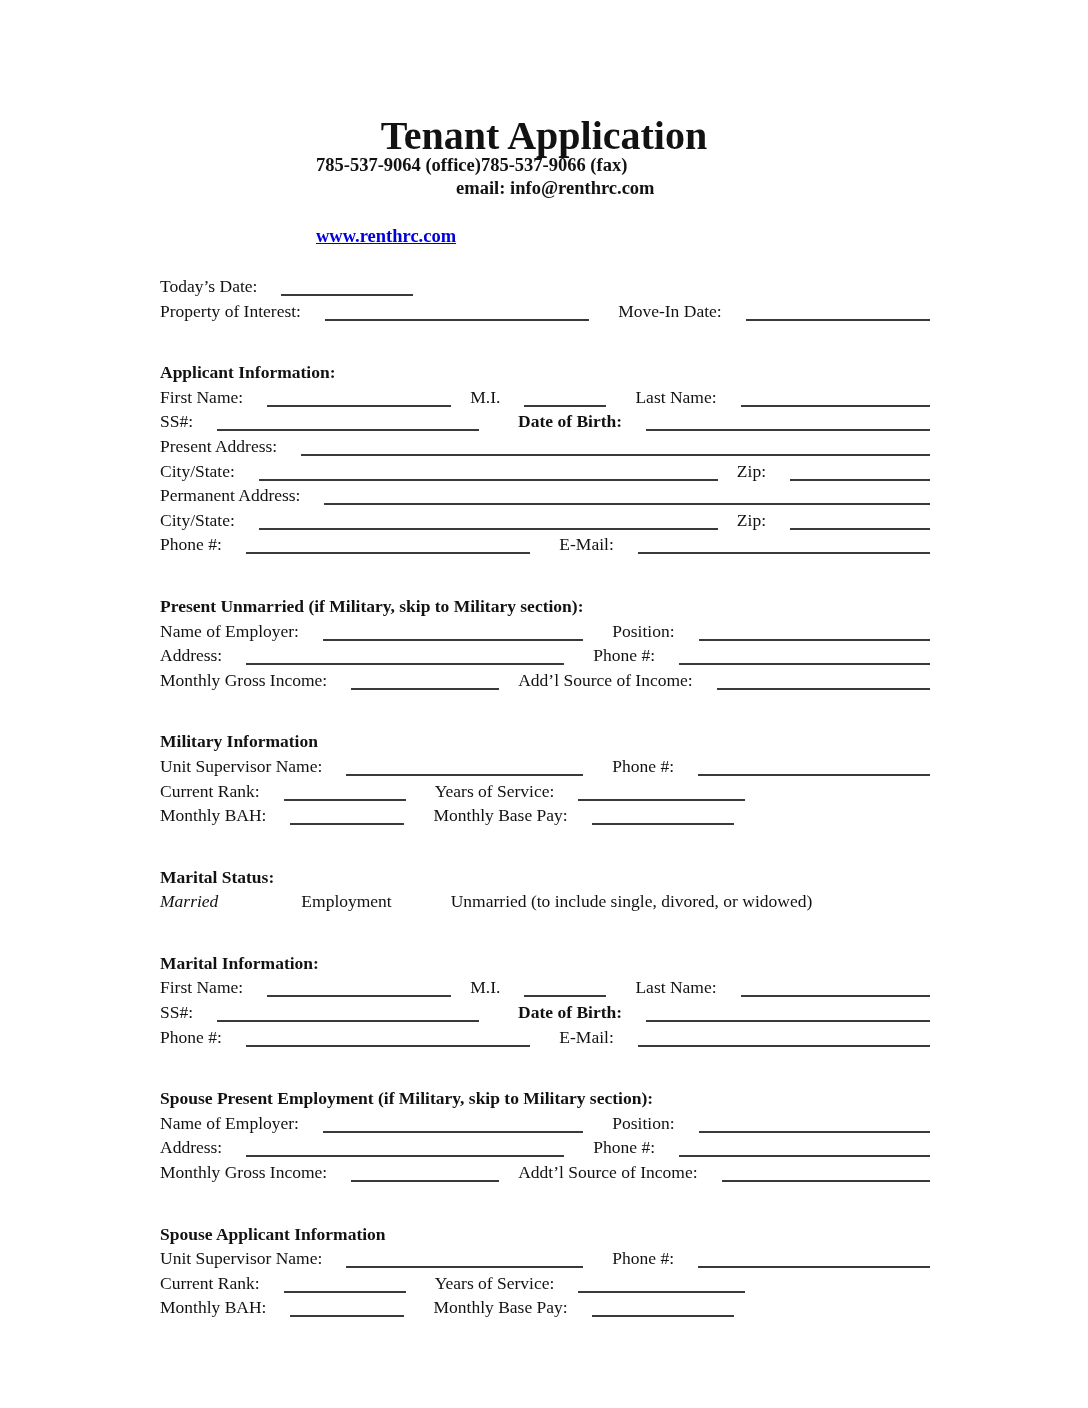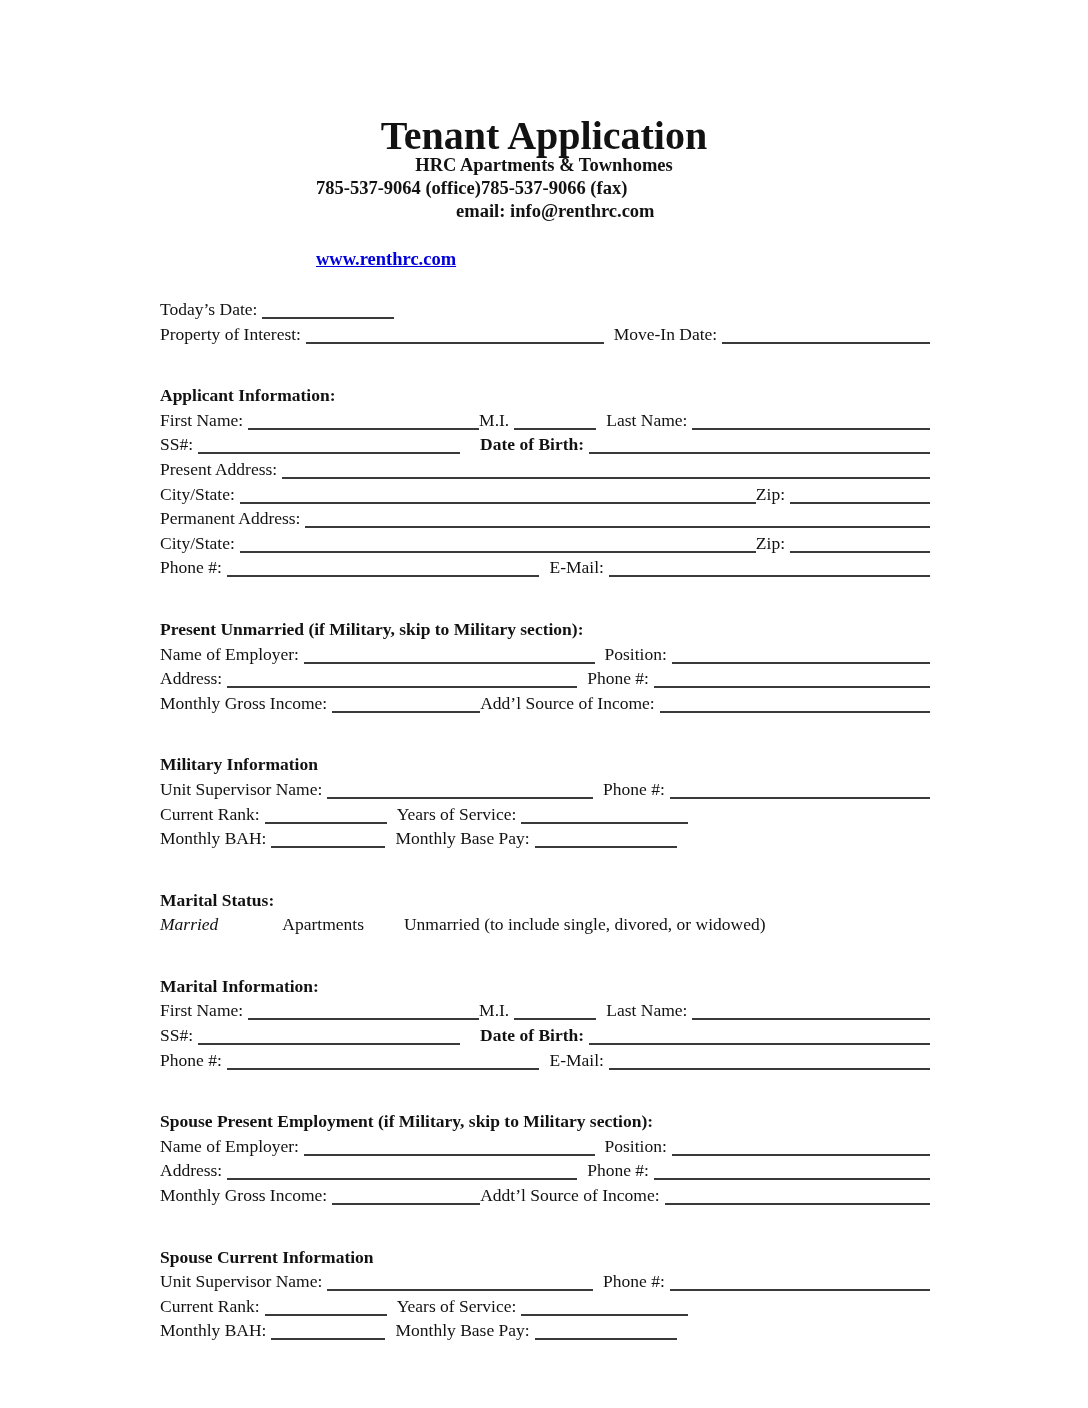--- a/index.html
+++ b/index.html
@@ -42,20 +42,21 @@
     text-decoration: underline;
     cursor: pointer;
     margin-top: 48px;
   }
   .content { margin: 26px 158px 0 160px; font-size: 17.5px; }
   .row {
     display: flex;
     align-items: baseline;
     line-height: 24.6px;
     height: 24.6px;
+    gap: 19px;
   }
   .lbl { white-space: pre; }
   .b { font-weight: bold; }
   .sec { margin-top: 37px; }
   .bl {
     border-bottom: 2px solid #3a3a3a;
     position: relative;
     top: 4px;
     margin-left: 5px;
     display: inline-block;
@@ -65,21 +66,20 @@
   .mr64 { margin-right: 64px; font-style: italic; }
   .mr40 { margin-right: 40px; }
 </style>
 </head>
 <body>
 
 <div class="page">
 
   <div class="header">
     <div class="title">Tenant Application</div>
-    <div class="hline">HRC Apartments &amp; Townhomes</div>
     <div class="hsplit">
       <span>785-537-9064 (office)</span>
       <span>785-537-9066 (fax)</span>
     </div>
     <div class="hsplit">
       <a class="link">www.renthrc.com</a>
       <span>email: info@renthrc.com</span>
     </div>
   </div>
 
@@ -182,21 +182,21 @@
       <span class="bl" style="width:114px"></span>
       <span class="lbl mlg">Monthly Base Pay:</span>
       <span class="bl" style="width:142px"></span>
     </div>
 
     <div class="row sec">
       <span class="lbl b">Marital Status:</span>
     </div>
     <div class="row">
       <span class="lbl mr64">Married</span>
-      <span class="lbl mr40">Apartments</span>
+      <span class="lbl mr40">Employment</span>
       <span class="lbl">Unmarried (to include single, divored, or widowed)</span>
     </div>
 
     <div class="row sec">
       <span class="lbl b">Marital Information:</span>
     </div>
     <div class="row">
       <span class="lbl">First Name:</span>
       <span class="bl" style="flex:210"></span>
       <span class="lbl">M.I.</span>
@@ -233,21 +233,21 @@
       <span class="bl" style="flex:235"></span>
     </div>
     <div class="row">
       <span class="lbl">Monthly Gross Income:</span>
       <span class="bl" style="width:148px"></span>
       <span class="lbl">Addt’l Source of Income:</span>
       <span class="bl" style="flex:1"></span>
     </div>
 
     <div class="row sec">
-      <span class="lbl b">Spouse Current Information</span>
+      <span class="lbl b">Spouse Applicant Information</span>
     </div>
     <div class="row">
       <span class="lbl">Unit Supervisor Name:</span>
       <span class="bl" style="flex:240"></span>
       <span class="lbl mlg">Phone #:</span>
       <span class="bl" style="flex:235"></span>
     </div>
     <div class="row">
       <span class="lbl">Current Rank:</span>
       <span class="bl" style="width:122px"></span>

